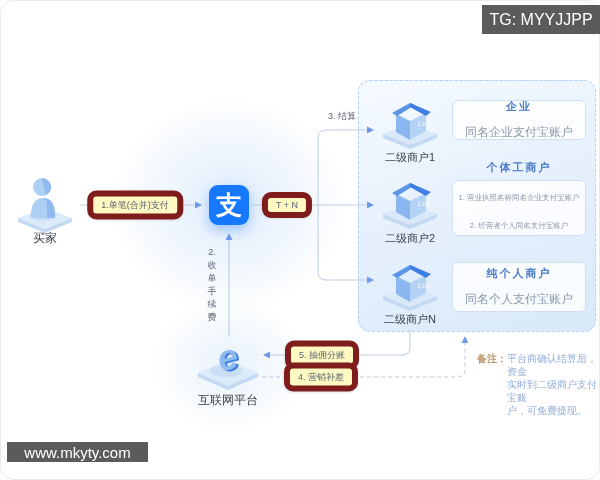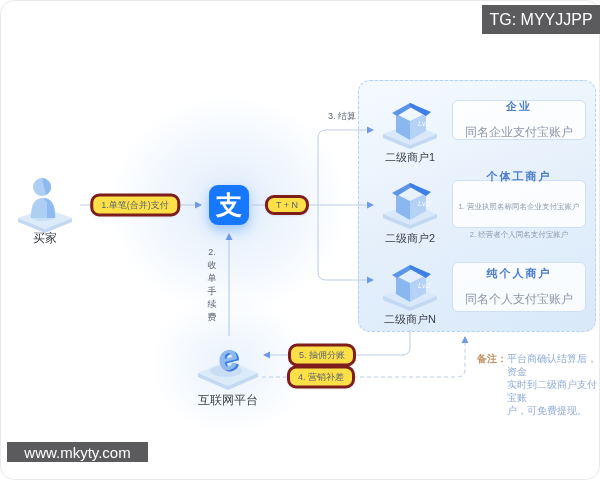--- a/index.html
+++ b/index.html
@@ -19,21 +19,21 @@
   .glow2{left:150px;top:295px;width:160px;height:140px;
     background:radial-gradient(closest-side,rgba(205,226,248,.45),rgba(205,226,248,0));}
   .panel{
     position:absolute;left:358px;top:80px;width:236px;height:250px;
     border:1px dashed #b3d1f3;border-radius:12px;
     background:linear-gradient(160deg,#f5faff 0%,#e4effb 55%,#d9e9fa 100%);
   }
   .connectors{position:absolute;left:0;top:0;}
   .pill{
     position:absolute;transform:translate(-50%,-50%);
-    background:#fde047;border:3px solid #7f1d1d;border-radius:9px;
+    background:#fef9c3;border:6px solid #7f1d1d;border-radius:9px;
     font-size:9px;color:#5a6372;padding:2px 8px;white-space:nowrap;
     box-shadow:0 1px 2px rgba(120,140,180,.15);
   }
   .flow-text{position:absolute;font-size:9px;color:#5a6372;white-space:nowrap;}
   .fee-col{
     position:absolute;left:204px;top:246px;width:16px;
     font-size:9px;color:#5a6372;text-align:center;line-height:13px;
   }
   .fee-col span{display:block;}
   .node-label{
@@ -50,21 +50,21 @@
   }
   .card{
     position:absolute;left:452px;width:134px;
     background:rgba(255,255,255,.82);border:1px solid #cfe0f4;border-radius:6px;
     display:flex;flex-direction:column;align-items:center;justify-content:center;
     box-sizing:border-box;padding:4px;
   }
   .card-title{font-size:11px;font-weight:bold;color:#4a7cc9;letter-spacing:2px;}
   .card-line{font-size:7.5px;color:#8d99ab;margin-top:4px;white-space:nowrap;}
   .card1{top:100px;height:40px;}
-  .card2{top:180px;height:48px;}
+  .card2{top:180px;height:56px;justify-content:flex-end;}
   .card2 .card-line{margin-top:18px;}
   .card3{top:262px;height:50px;}
   .card1 .card-line,.card3 .card-line{margin-top:10px;font-size:12px;}
   .note{position:absolute;left:477px;top:352px;display:flex;font-size:10px;line-height:13px;}
   .note-label{color:#bf9468;font-weight:bold;white-space:nowrap;}
   .note-body{color:#8fabd6;width:98px;}
   .watermark{
     position:absolute;background:#5b5b5d;color:#ffffff;
     display:flex;align-items:center;justify-content:center;white-space:nowrap;
   }

